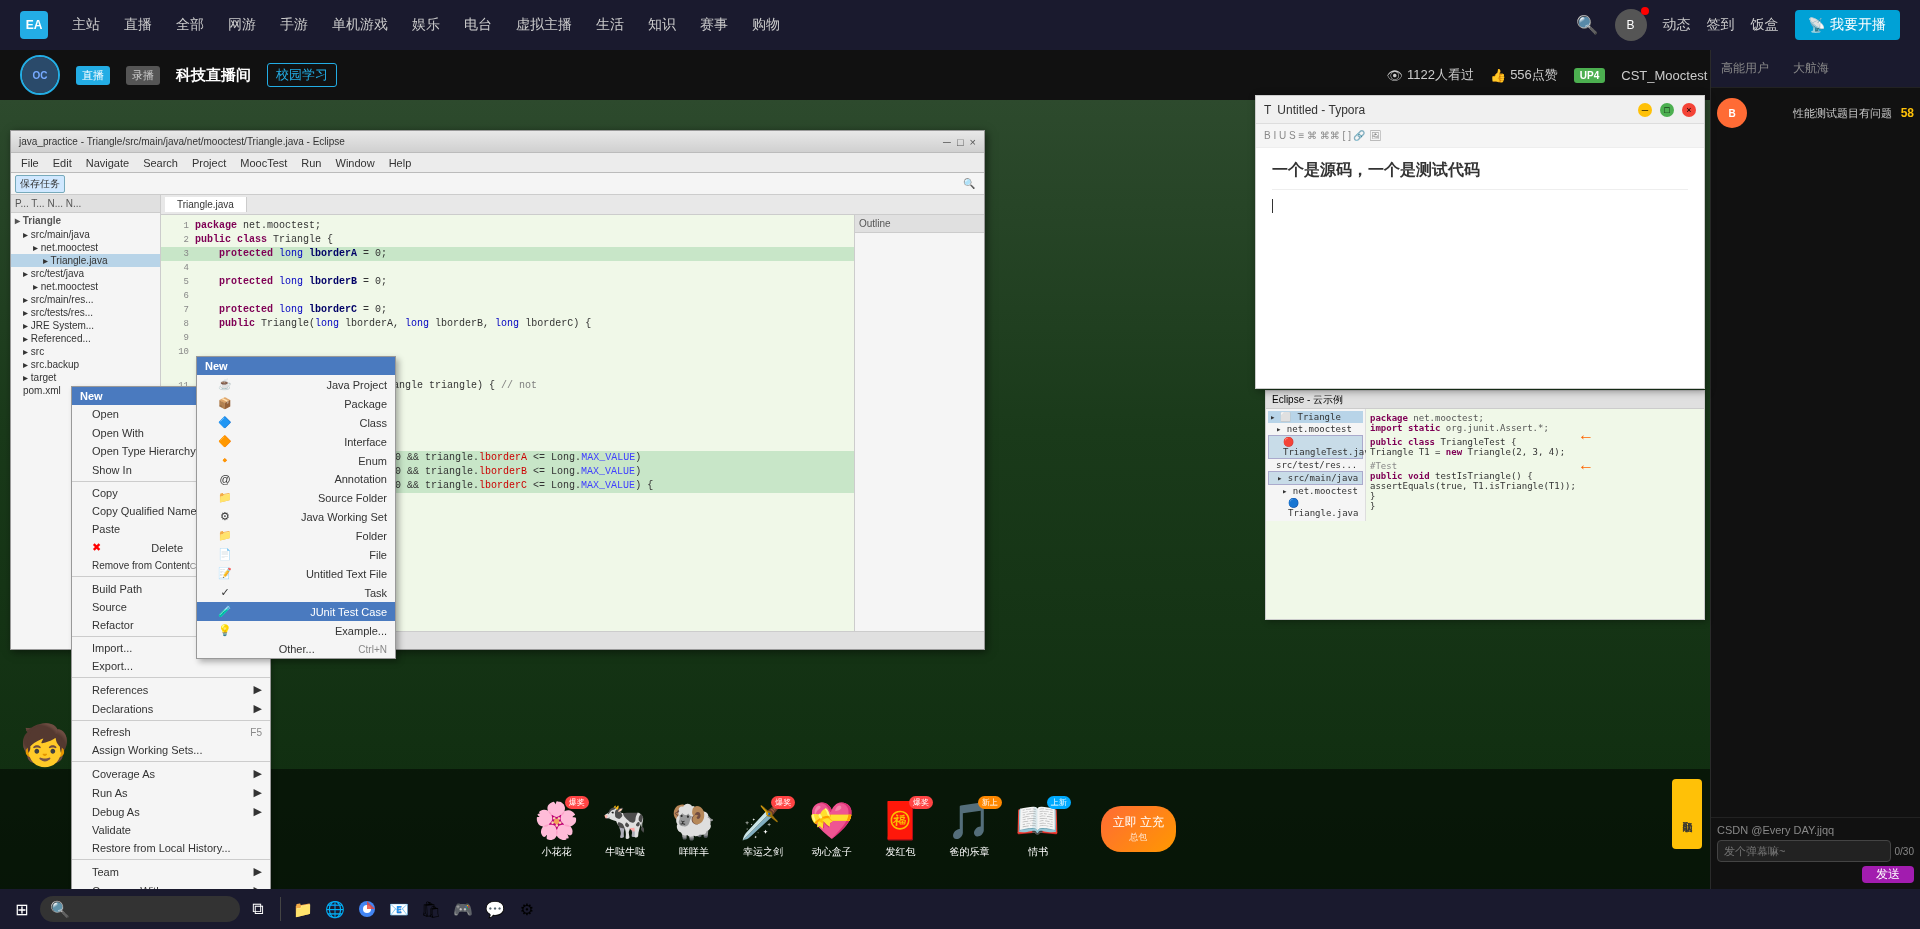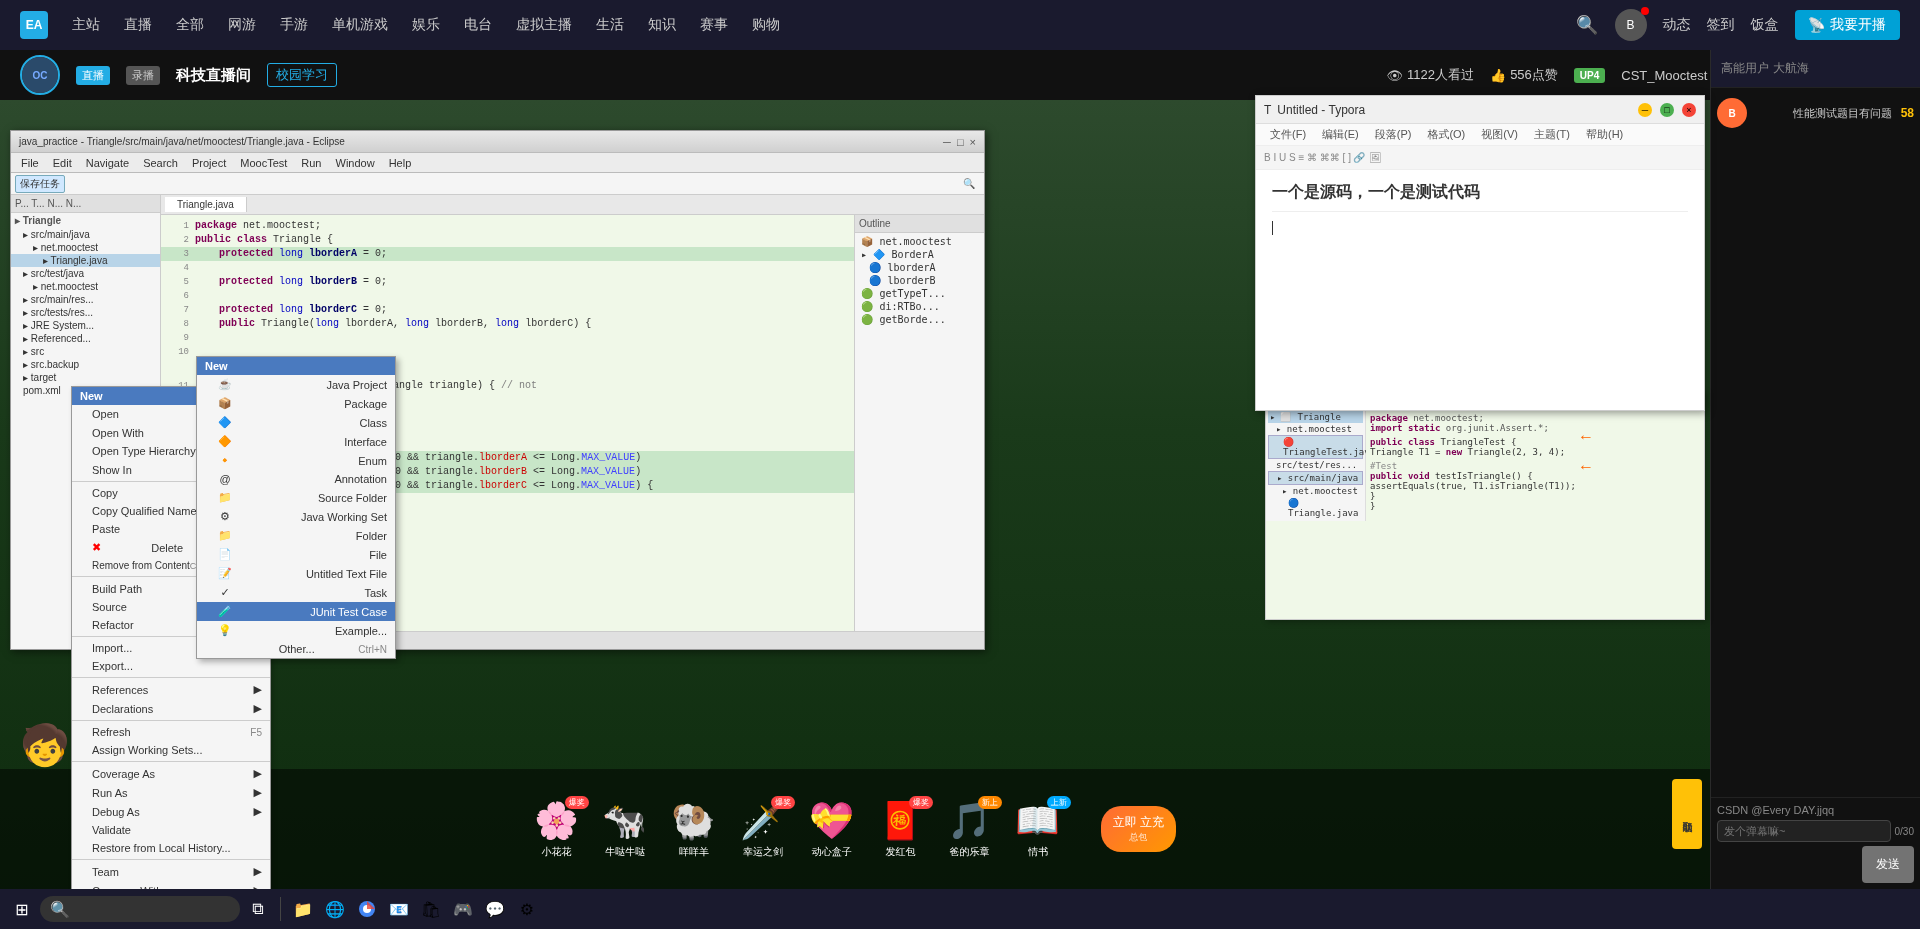--- a/index.html
+++ b/index.html
@@ -413,29 +413,20 @@
                 </div>
                 <div class="code-line highlight-line">
                   <span class="line-num"></span>
                     <span class="code-content">        &amp;&amp; (triangle.<span style="color:#cc0000;">lborderC</span> &gt; 0 &amp;&amp; triangle.<span style="color:#cc0000;">lborderC</span> &lt;= Long.<span style="color:#4040ff;">MAX_VALUE</span>) {</span>
                 </div>
               </div>
             </div>
 
             <div class="eclipse-outline">
               <div class="eclipse-outline-header">Outline</div>
-              <div style="padding:2px;font-size:9px;font-family:monospace;">
-                <div class="eclipse-outline-item">📦 net.mooctest</div>
-                <div class="eclipse-outline-item">▸ 🔷 BorderA</div>
-                <div class="eclipse-outline-item" style="padding-left:12px;">🔵 lborderA</div>
-                <div class="eclipse-outline-item" style="padding-left:12px;">🔵 lborderB</div>
-                <div class="eclipse-outline-item">🟢 getTypeT...</div>
-                <div class="eclipse-outline-item">🟢 di:RTBo...</div>
-                <div class="eclipse-outline-item">🟢 getBorde...</div>
-              </div>
             </div>
           </div>
           <div class="eclipse-status">net.mooctest.Triangle.java - Triangle/src/main/java</div>
         </div>
       </div>
 
       <div class="context-menu">
         <div class="ctx-section-header">New</div>
         <div style="position:relative;">
 
@@ -527,29 +518,20 @@
       <div class="typora-title">
         <span>T</span>
         <span>Untitled - Typora</span>
       </div>
       <div class="typora-controls">
         <div class="typora-ctrl-btn typora-min">─</div>
         <div class="typora-ctrl-btn typora-max">□</div>
         <div class="typora-ctrl-btn typora-close">×</div>
       </div>
     </div>
-    <div class="typora-menubar">
-      <span class="typora-menu-item">文件(F)</span>
-      <span class="typora-menu-item">编辑(E)</span>
-      <span class="typora-menu-item">段落(P)</span>
-      <span class="typora-menu-item">格式(O)</span>
-      <span class="typora-menu-item">视图(V)</span>
-      <span class="typora-menu-item">主题(T)</span>
-      <span class="typora-menu-item">帮助(H)</span>
-    </div>
     <div class="typora-toolbar">
       <span style="font-size:10px;color:#888;">B I U S ≡ ⌘ ⌘⌘ [ ] 🔗 🖼</span>
     </div>
     <div class="typora-content-area">
       
       <div class="typora-heading">一个是源码，一个是测试代码</div>
       <div style="height:1px;background:#eee;margin:6px 0;"></div>
       <span class="typora-cursor"></span>
     </div>
   </div>
@@ -582,21 +564,21 @@
         <div>  }</div>
         <div>}</div>
       </div>
     </div>
 
     <div style="position:absolute;top:35px;right:110px;color:#ff6600;font-size:16px;font-weight:bold;z-index:70;">←</div>
     <div style="position:absolute;top:65px;right:110px;color:#ff6600;font-size:16px;font-weight:bold;z-index:70;">←</div>
   </div>
 
   <div style="position:absolute;right:0;top:50px;width:210px;height:calc(929px - 50px - 40px);background:#111;border-left:1px solid #2a2a2a;display:flex;flex-direction:column;z-index:10;">
-    <div style="height:38px;background:#1a1a2e;display:flex;align-items:center;padding:0 10px;gap:4px;border-bottom:1px solid #222;">
+    <div style="height:38px;background:#1a1a2e;display:flex;align-items:center;padding:0 10px;gap:24px;border-bottom:1px solid #222;">
       <span style="color:#888;font-size:12px;cursor:pointer;">高能用户</span>
       <span style="color:#888;font-size:12px;cursor:pointer;">大航海</span>
     </div>
 
     <div style="padding:6px;">
       <div style="display:flex;align-items:center;gap:6px;padding:4px 0;">
         <div style="width:30px;height:30px;border-radius:50%;background:#ff6b35;display:flex;align-items:center;justify-content:center;color:white;font-size:10px;font-weight:bold;">B</div>
         <div style="flex:1;">
           <div style="color:#ccc;font-size:11px;margin-left:40px;">性能测试题目有问题</div>
         </div>
@@ -605,21 +587,21 @@
     </div>
     <div style="flex:1;"></div>
 
     <div style="padding:6px;border-top:1px solid #222;">
       <div style="color:#888;font-size:11px;margin-bottom:4px;">CSDN @Every DAY.jjqq</div>
       <div style="display:flex;gap:4px;align-items:center;">
         <input type="text" style="flex: 1 1 0%; background: rgb(34, 34, 34); border: 1px solid rgb(68, 68, 68); border-radius: 4px; color: rgb(221, 221, 221); font-size: 11px; padding: 4px 6px; outline: none;" placeholder="发个弹幕嘛~">
         <span style="color:#888;font-size:10px;">0/30</span>
       </div>
       <div style="display:flex;justify-content:flex-end;margin-top:4px;">
-        <button style="background:#737373;color:white;border:none;border-radius:4px;padding:10px 14px;font-size:12px;cursor:pointer;">发送</button>
+        <button style="background:#a21caf;color:white;border:none;border-radius:4px;padding:0 14px;font-size:12px;cursor:pointer;">发送</button>
       </div>
     </div>
   </div>
 
   <div style="position:absolute;bottom:40px;left:0;right:210px;height:120px;background:rgba(0,0,0,0.5);display:flex;flex-direction:column;">
     <div style="display:flex;align-items:center;justify-content:center;gap:24px;padding:10px 20px;flex:1;">
 
       <div style="display:flex;flex-direction:column;align-items:center;gap:3px;cursor:pointer;position:relative;">
         <span style="font-size:36px;">🌸</span>
         <span style="color:white;font-size:10px;">小花花</span>

